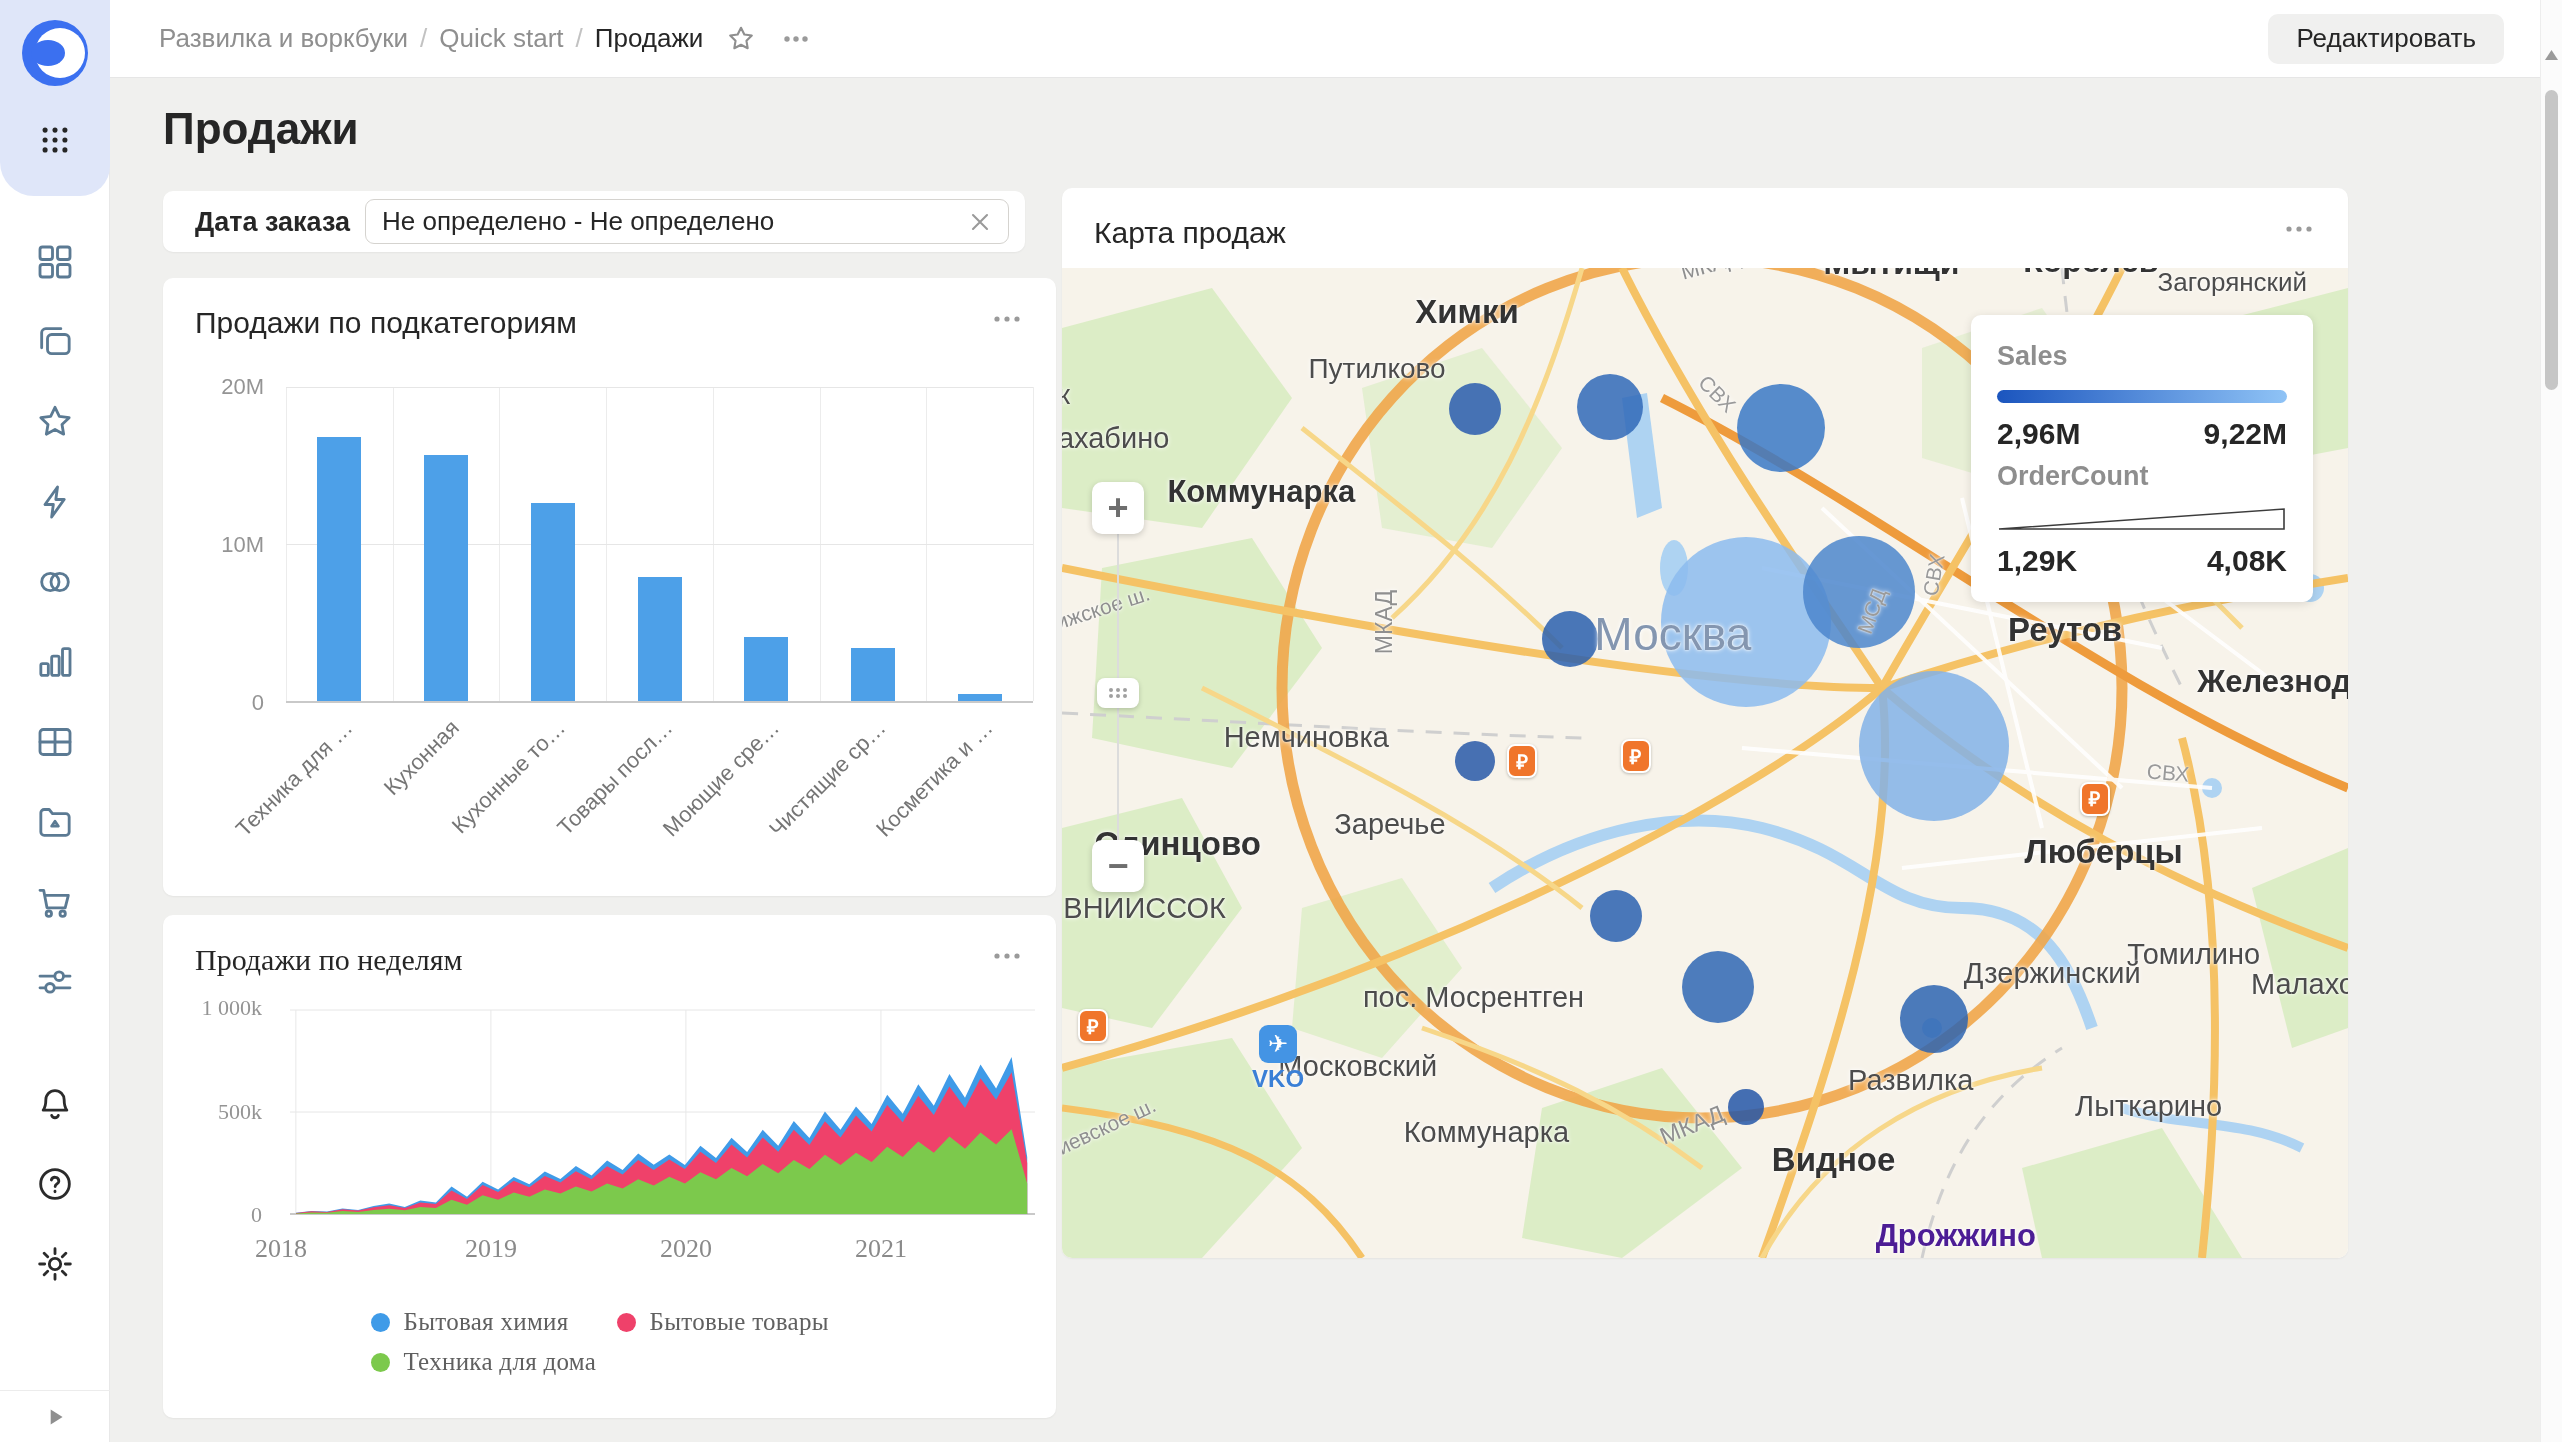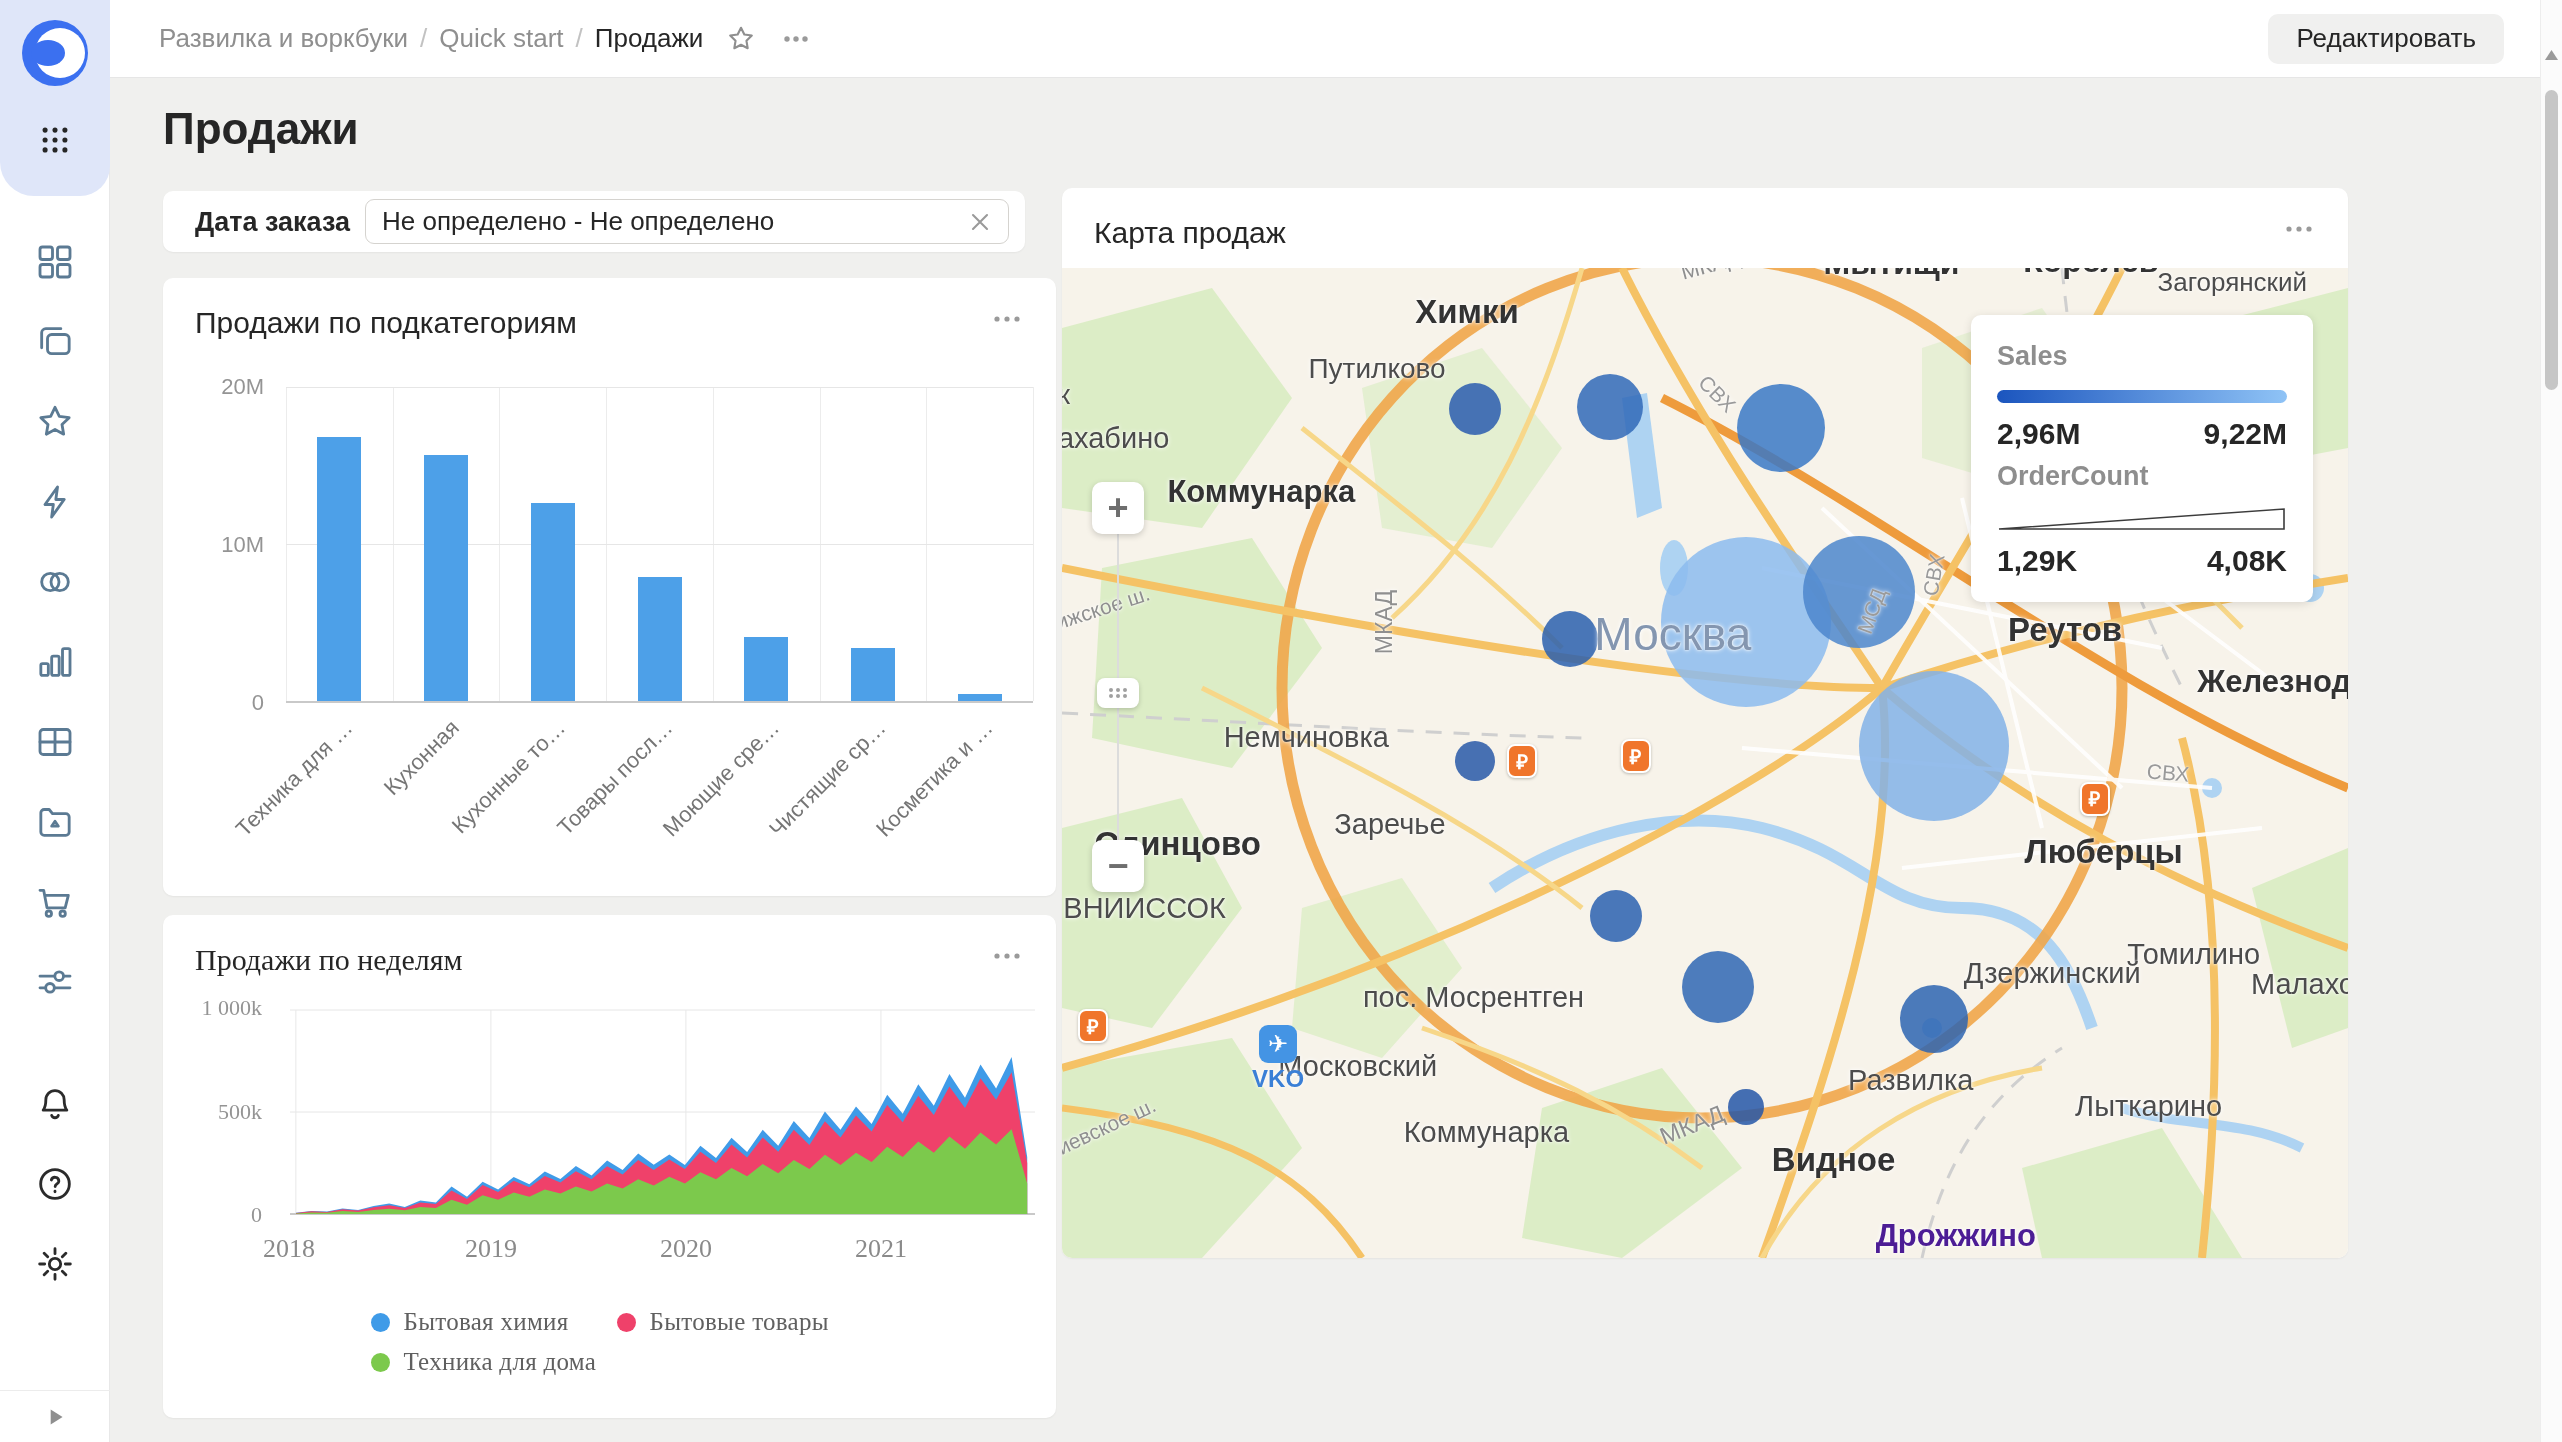--- a/index.html
+++ b/index.html
@@ -349,21 +349,21 @@
         <line x1="0" y1="206" x2="745" y2="206" stroke="#c9c9c9" stroke-width="2"></line>
         <line x1="5.850785340314136" y1="2" x2="5.850785340314136" y2="206" stroke="#e8e8e8"></line>
         <line x1="200.87696335078536" y1="2" x2="200.87696335078536" y2="206" stroke="#e8e8e8"></line>
         <line x1="395.9031413612565" y1="2" x2="395.9031413612565" y2="206" stroke="#e8e8e8"></line>
         <line x1="590.9293193717277" y1="2" x2="590.9293193717277" y2="206" stroke="#e8e8e8"></line>
         <polygon points="5.9,204.8 21.4,202.9 37.0,203.6 52.5,200.5 68.1,201.9 83.7,198.0 99.2,195.6 114.8,198.9 130.3,192.5 145.9,194.4 161.5,178.5 177.0,188.7 192.6,173.8 208.1,181.5 223.7,168.9 239.3,176.2 254.8,163.6 270.4,171.1 285.9,158.1 301.5,167.4 317.1,152.6 332.6,162.1 348.2,145.4 363.7,156.8 379.3,146.4 394.9,157.0 410.4,137.7 426.0,150.1 441.5,129.7 457.1,144.0 472.7,121.7 488.2,137.7 503.8,113.0 519.4,130.1 534.9,103.4 550.5,121.7 566.0,98.5 581.6,116.0 597.2,86.7 612.7,105.8 628.3,76.3 643.8,97.7 659.4,65.9 675.0,89.7 690.5,56.5 706.1,80.5 721.6,48.9 737.2,148.9 737.2,206 5.9,206" fill="#3f9be8"></polygon>
         <polygon points="5.9,205.0 21.4,203.3 37.0,204.0 52.5,201.3 68.1,202.5 83.7,199.3 99.2,197.2 114.8,199.9 130.3,194.6 145.9,196.0 161.5,182.5 177.0,191.1 192.6,177.0 208.1,184.0 223.7,172.7 239.3,179.3 254.8,168.1 270.4,174.6 285.9,163.2 301.5,171.3 317.1,158.3 332.6,166.6 348.2,151.9 363.7,161.9 379.3,151.5 394.9,161.1 410.4,143.8 426.0,155.0 441.5,136.6 457.1,149.5 472.7,129.5 488.2,143.8 503.8,121.7 519.4,137.0 534.9,113.2 550.5,129.5 566.0,107.5 581.6,123.4 597.2,96.9 612.7,114.2 628.3,87.7 643.8,107.1 659.4,78.5 675.0,99.9 690.5,70.3 706.1,91.8 721.6,64.2 737.2,155.0 737.2,206 5.9,206" fill="#ef416a"></polygon>
         <polygon points="5.9,205.4 21.4,204.4 37.0,204.8 52.5,203.1 68.1,204.0 83.7,201.9 99.2,200.7 114.8,202.3 130.3,199.1 145.9,199.9 161.5,191.7 177.0,196.8 192.6,187.2 208.1,191.7 223.7,184.6 239.3,188.7 254.8,181.5 270.4,185.6 285.9,178.5 301.5,183.6 317.1,175.4 332.6,180.5 348.2,171.3 363.7,177.4 379.3,168.7 394.9,175.4 410.4,164.2 426.0,171.3 441.5,160.1 457.1,168.3 472.7,156.0 488.2,165.2 503.8,151.9 519.4,161.1 534.9,146.8 550.5,157.0 566.0,144.8 581.6,154.0 597.2,138.7 612.7,148.9 628.3,133.6 643.8,144.8 659.4,128.5 675.0,140.7 690.5,124.4 706.1,136.6 721.6,121.3 737.2,175.4 737.2,206 5.9,206" fill="#7cc94c"></polygon>
       </svg>
     <div id="area-xlabels">
-        <div class="area-xlabel" style="left: 126px; top: 319px;">2018</div>
+        <div class="area-xlabel" style="left: 118px; top: 319px;">2018</div>
         <div class="area-xlabel" style="left: 327.877px; top: 319px;">2019</div>
         <div class="area-xlabel" style="left: 522.903px; top: 319px;">2020</div>
         <div class="area-xlabel" style="left: 717.929px; top: 319px;">2021</div>
       </div>
     <div id="area-legend">
         <div class="legend-wrap">
           <div class="lg-item">
             <div class="lg-dot" style="background: rgb(63, 155, 232);"></div>
             <div class="lg-label">Бытовая химия</div>
           </div>

